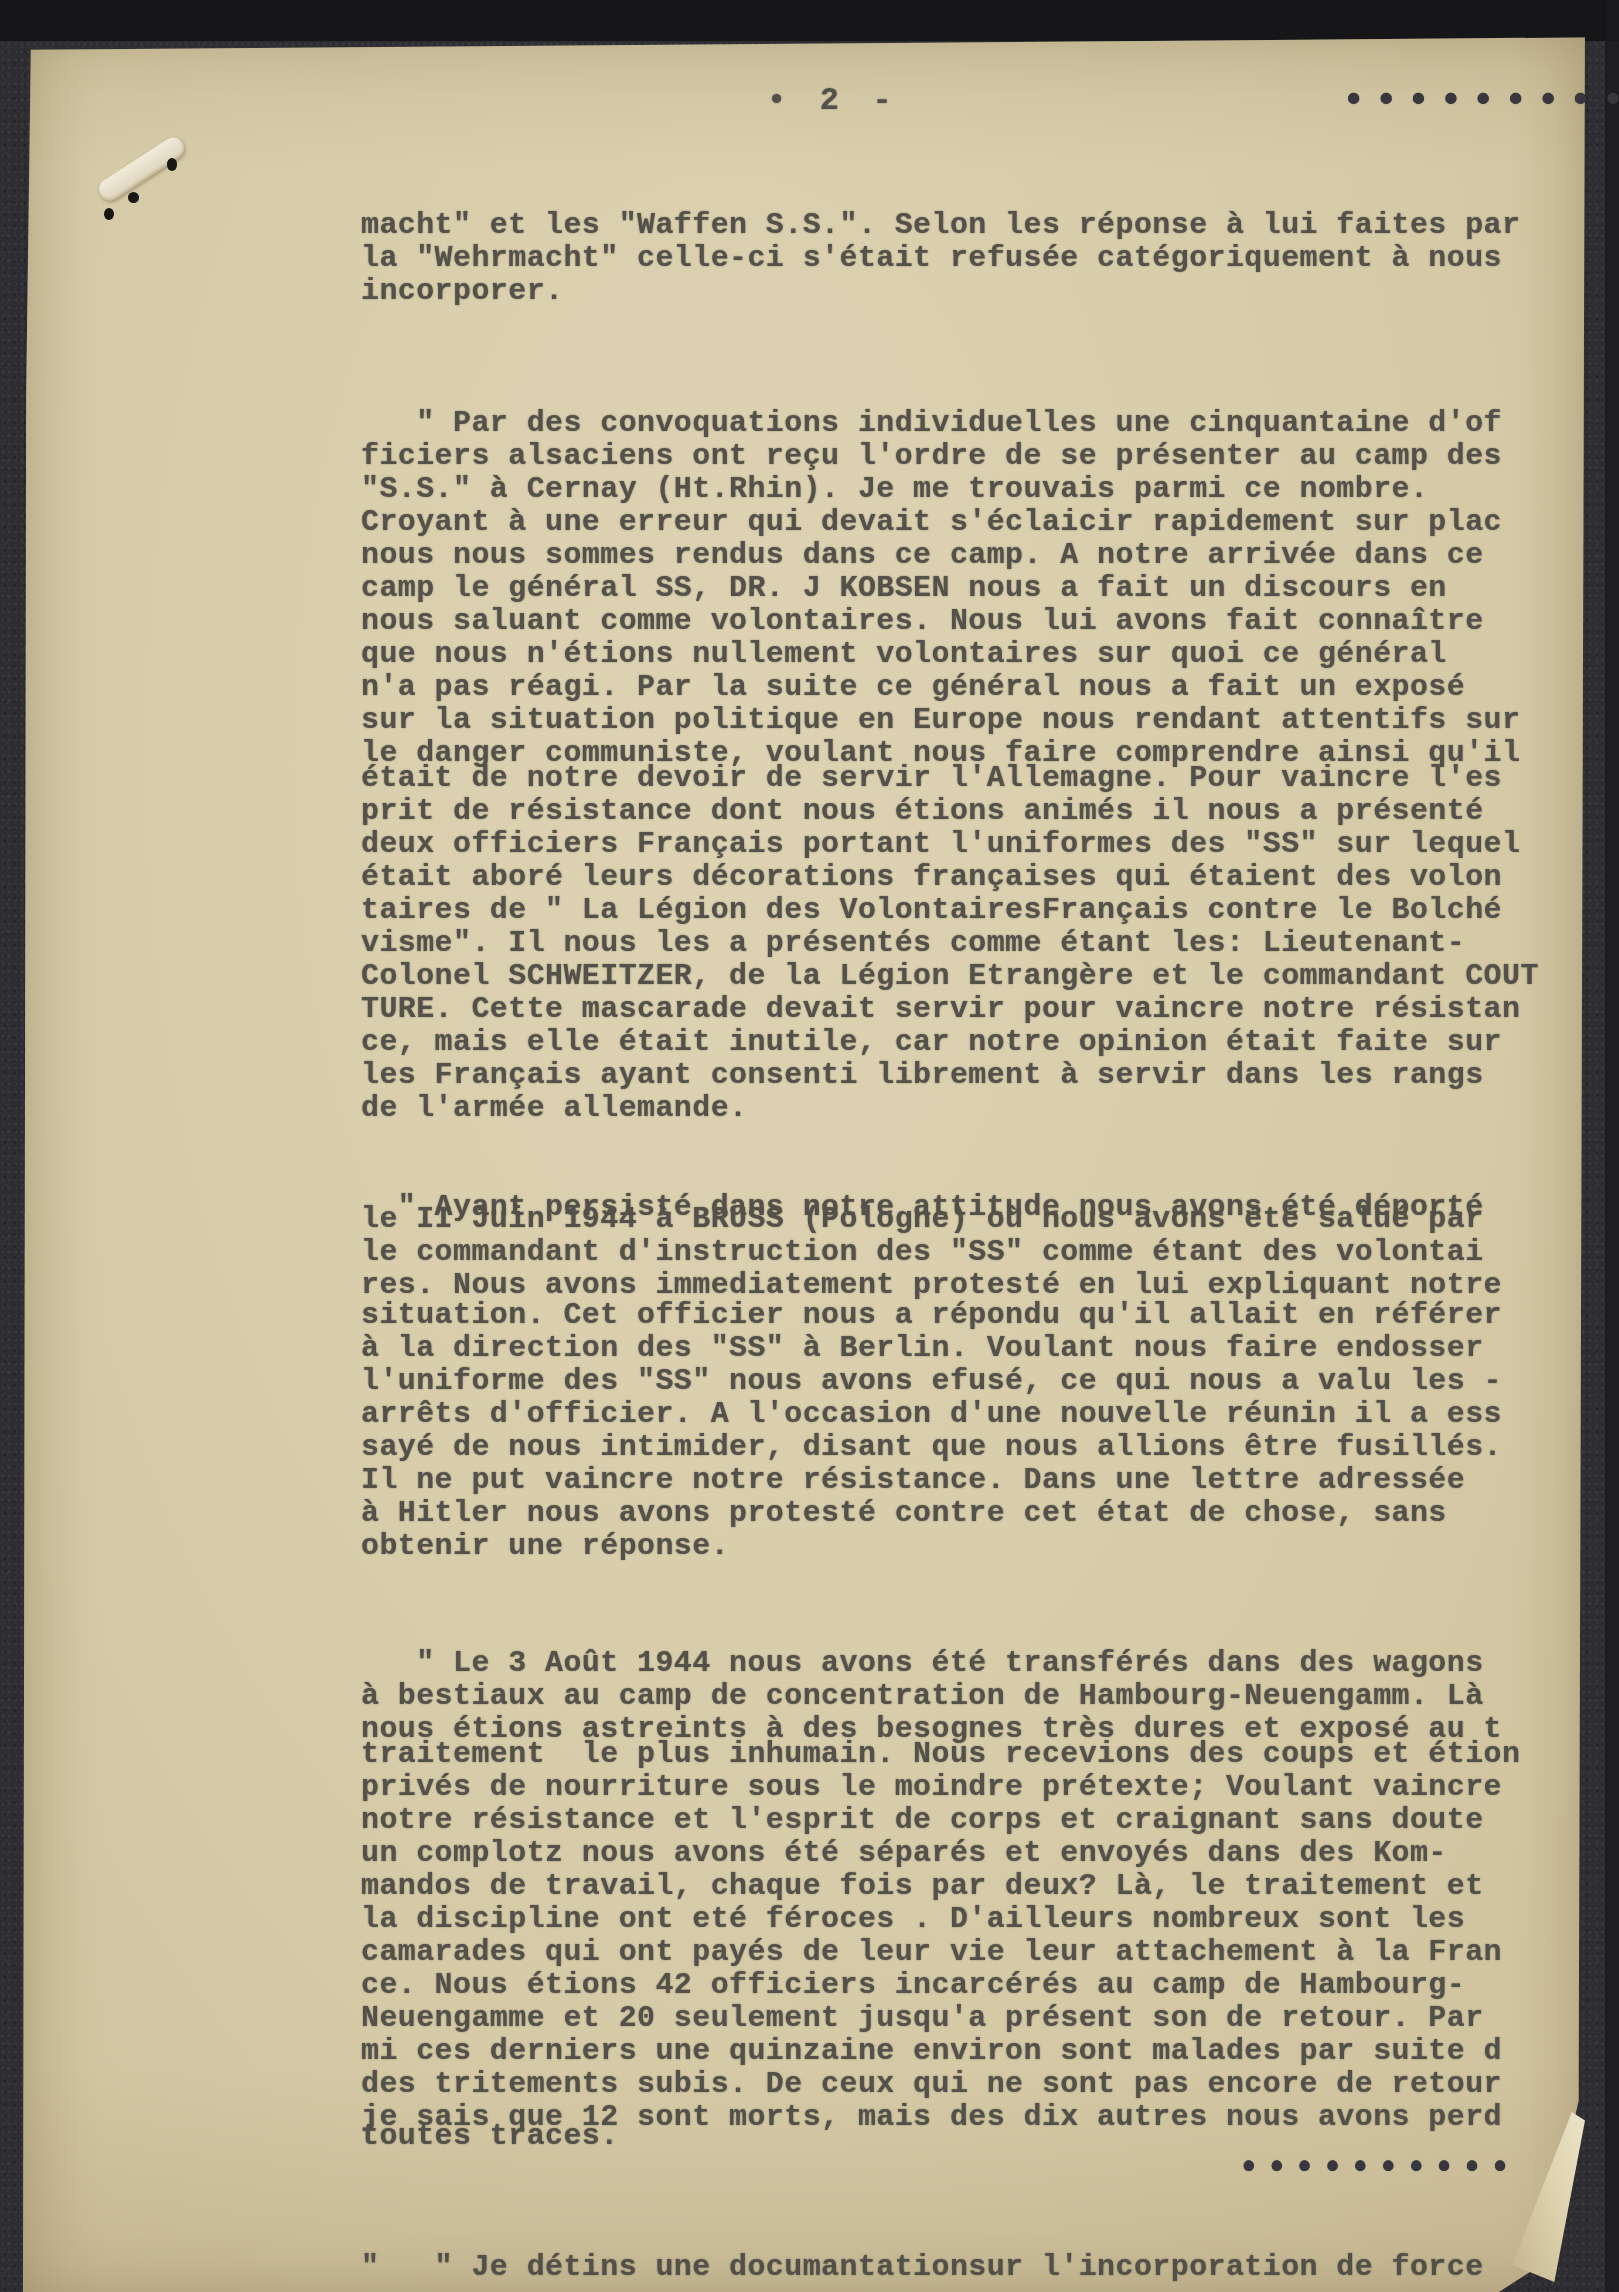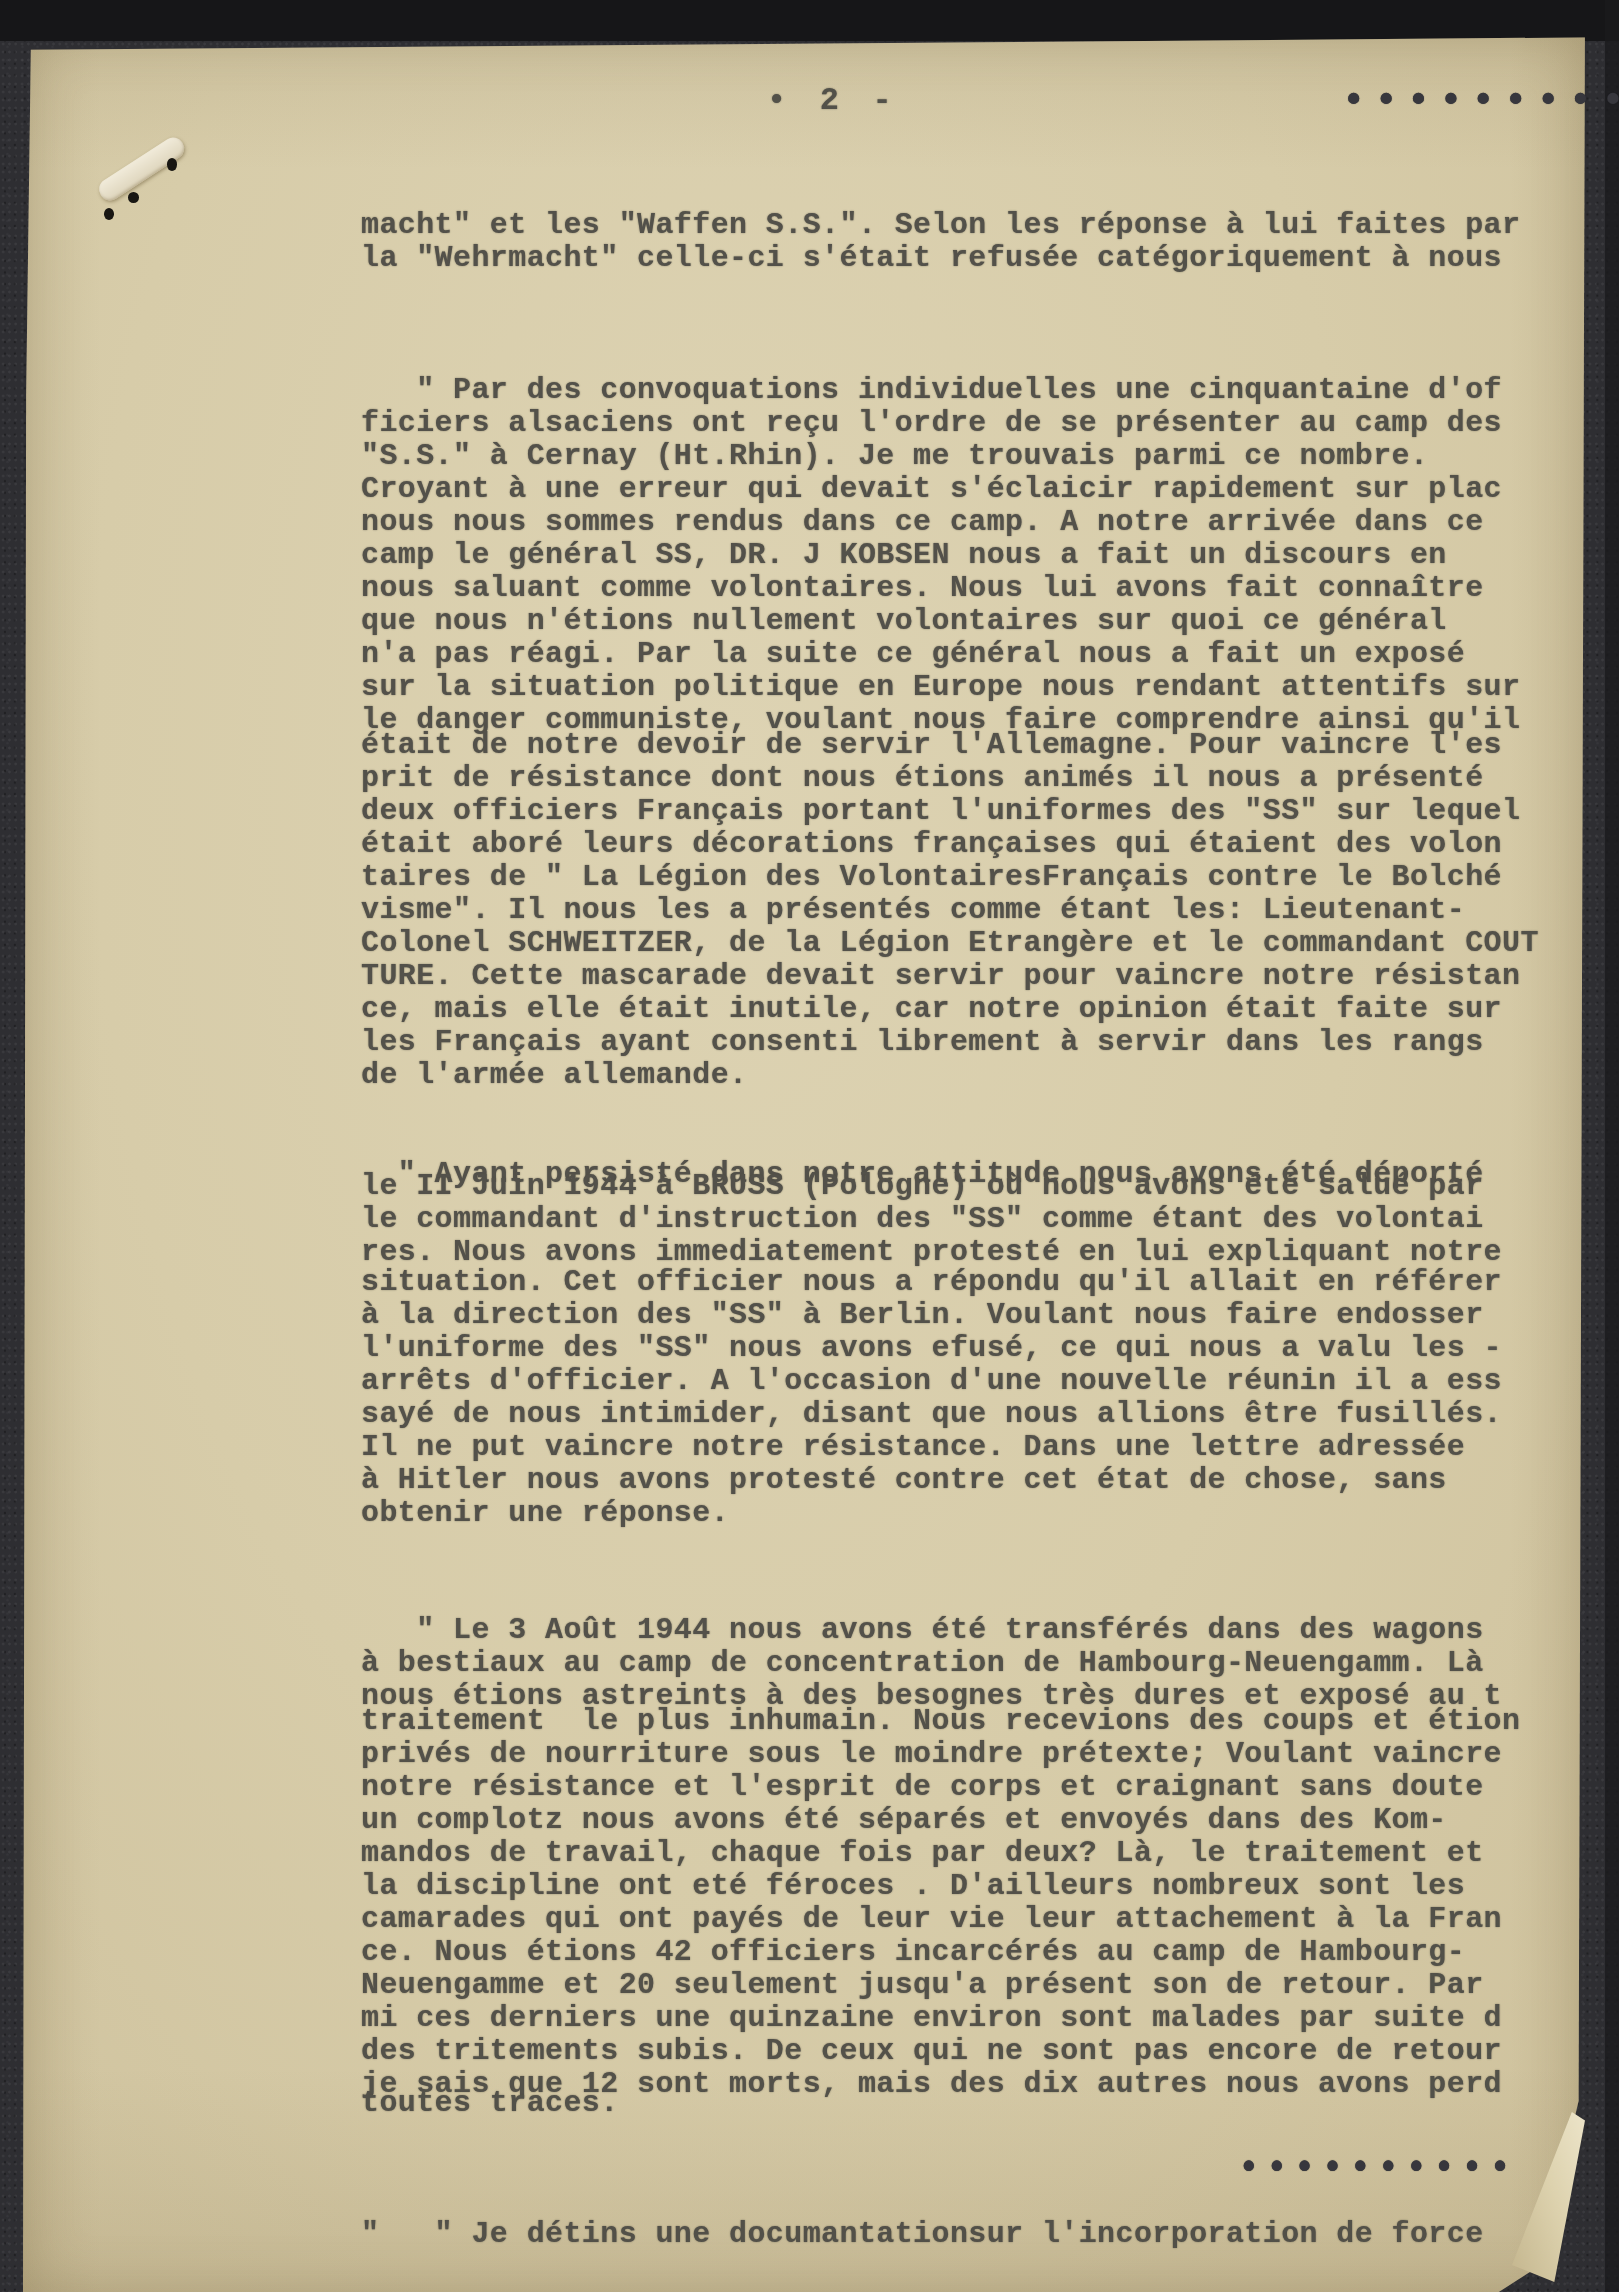--- a/index.html
+++ b/index.html
@@ -67,21 +67,21 @@
 
   <div class="staple-tear"></div>
   <div class="tear-dot" style="left:104px;top:208px;width:9.9px;height:11.6px;"></div>
   <div class="tear-dot" style="left:128px;top:192px;width:10.7px;height:10.7px;"></div>
   <div class="tear-dot" style="left:167px;top:158px;width:9.9px;height:12.5px;"></div>
 
   <div class="pagenum ink">• 2 -</div>
   <div class="dots dots-top">••••••••••</div>
 
   <div class="typed-block ink">
-    <div><div class="tline">macht" et les "Waffen S.S.". Selon les réponse à lui faites par</div><div class="tline">la "Wehrmacht" celle-ci s'était refusée catégoriquement à nous</div></div>
+    <div><div class="tline">macht" et les "Waffen S.S.". Selon les réponse à lui faites par</div><div class="tline">la "Wehrmacht" celle-ci s'était refusée catégoriquement à nous</div><div class="tline">incorporer.</div></div>
     <div style="margin-top: 33px;"><div class="tline">   " Par des convoquations individuelles une cinquantaine d'of</div><div class="tline">ficiers alsaciens ont reçu l'ordre de se présenter au camp des</div><div class="tline">"S.S." à Cernay (Ht.Rhin). Je me trouvais parmi ce nombre.</div><div class="tline">Croyant à une erreur qui devait s'éclaicir rapidement sur plac</div><div class="tline">nous nous sommes rendus dans ce camp. A notre arrivée dans ce</div><div class="tline">camp le général SS, DR. J KOBSEN nous a fait un discours en</div><div class="tline">nous saluant comme volontaires. Nous lui avons fait connaître</div><div class="tline">que nous n'étions nullement volontaires sur quoi ce général</div><div class="tline">n'a pas réagi. Par la suite ce général nous a fait un exposé</div><div class="tline">sur la situation politique en Europe nous rendant attentifs sur</div><div class="tline">le danger communiste, voulant nous faire comprendre ainsi qu'il</div><div class="tline" style="margin-top: -8px;">était de notre devoir de servir l'Allemagne. Pour vaincre l'es</div><div class="tline">prit de résistance dont nous étions animés il nous a présenté</div><div class="tline">deux officiers Français portant l'uniformes des "SS" sur lequel</div><div class="tline">était aboré leurs décorations françaises qui étaient des volon</div><div class="tline">taires de " La Légion des VolontairesFrançais contre le Bolché</div><div class="tline">visme". Il nous les a présentés comme étant les: Lieutenant-</div><div class="tline">Colonel SCHWEITZER, de la Légion Etrangère et le commandant COUT</div><div class="tline">TURE. Cette mascarade devait servir pour vaincre notre résistan</div><div class="tline">ce, mais elle était inutile, car notre opinion était faite sur</div><div class="tline">les Français ayant consenti librement à servir dans les rangs</div><div class="tline">de l'armée allemande.</div></div>
     <div><div class="tline">  " Ayant persisté dans notre attitude nous avons été déporté</div><div class="tline" style="margin-top: -20.6px;">le II Juin 1944 à BRUSS (Pologne) où nous avons été salué par</div><div class="tline">le commandant d'instruction des "SS" comme étant des volontai</div><div class="tline">res. Nous avons immediatement protesté en lui expliquant notre</div><div class="tline" style="margin-top: -3.6px;">situation. Cet officier nous a répondu qu'il allait en référer</div><div class="tline">à la direction des "SS" à Berlin. Voulant nous faire endosser</div><div class="tline">l'uniforme des "SS" nous avons efusé, ce qui nous a valu les -</div><div class="tline">arrêts d'officier. A l'occasion d'une nouvelle réunin il a ess</div><div class="tline">sayé de nous intimider, disant que nous allions être fusillés.</div><div class="tline">Il ne put vaincre notre résistance. Dans une lettre adressée</div><div class="tline">à Hitler nous avons protesté contre cet état de chose, sans</div><div class="tline">obtenir une réponse.</div></div>
     <div style="margin-top: 18px;"><div class="tline">   " Le 3 Août 1944 nous avons été transférés dans des wagons</div><div class="tline">à bestiaux au camp de concentration de Hambourg-Neuengamm. Là</div><div class="tline">nous étions astreints à des besognes très dures et exposé au t</div><div class="tline" style="margin-top: -8px;">traitement  le plus inhumain. Nous recevions des coups et étion</div><div class="tline">privés de nourriture sous le moindre prétexte; Voulant vaincre</div><div class="tline">notre résistance et l'esprit de corps et craignant sans doute</div><div class="tline">un complotz nous avons été séparés et envoyés dans des Kom-</div><div class="tline">mandos de travail, chaque fois par deux? Là, le traitement et</div><div class="tline">la discipline ont eté féroces . D'ailleurs nombreux sont les</div><div class="tline">camarades qui ont payés de leur vie leur attachement à la Fran</div><div class="tline">ce. Nous étions 42 officiers incarcérés au camp de Hambourg-</div><div class="tline">Neuengamme et 20 seulement jusqu'a présent son de retour. Par</div><div class="tline">mi ces derniers une quinzaine environ sont malades par suite d</div><div class="tline">des tritements subis. De ceux qui ne sont pas encore de retour</div><div class="tline">je sais que 12 sont morts, mais des dix autres nous avons perd</div><div class="tline" style="margin-top: -13.4px;">toutes traces.</div></div>
     <div style="margin-top: 32px;"><div class="tline">"   " Je détins une documantationsur l'incorporation de force</div></div>
     
   </div>
 
   <div class="dots dots-bottom">••••••••••</div>
 
   <div class="corner-fold"></div>

